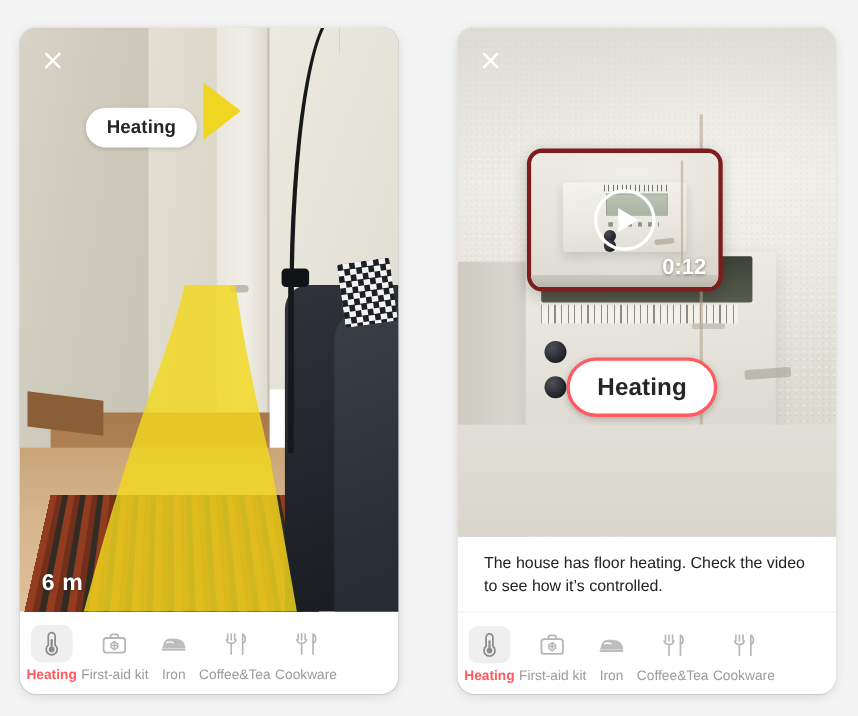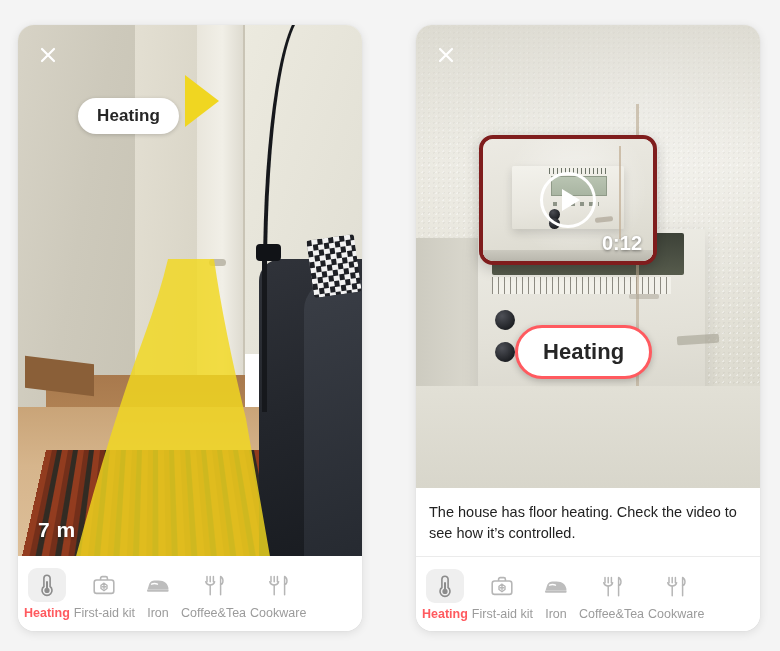--- a/index.html
+++ b/index.html
@@ -329,21 +329,21 @@
     right: 11px; bottom: 6px;
     color: #ffffff;
     font-size: 20px;
     font-weight: bold;
     text-shadow: 0 1px 3px rgba(0,0,0,.45);
   }
 
   
   .description {
     background: #ffffff;
-    padding: 14px 16px 12px 13px;
+    padding: 14px 16px 12px 24px;
     font-size: 14.5px;
     line-height: 1.45;
     color: #222222;
     border-bottom: 1px solid #ebebeb;
     flex: 0 0 auto;
   }
 
   
   .tabbar {
     background: #ffffff;
@@ -415,21 +415,21 @@
       <div class="ar-arrow"></div>
 
       <div class="close-btn">
         <svg width="28" height="28" viewBox="0 0 28 28">
           <path d="M8 8 L20 20 M20 8 L8 20" stroke="#ffffff" stroke-width="2.2" stroke-linecap="round" fill="none"></path>
         </svg>
       </div>
 
       <div class="pill pill-left">Heating</div>
 
-      <div class="distance-label">7 m</div>
+      <div class="distance-label">6 m</div>
     </div>
 
     <div class="tabbar">
       <div class="tab active">
         <div class="tab-icon-wrap">
           <svg class="tab-icon" width="20" height="24" viewBox="0 0 20 24">
             <path d="M10 2.2 a3.1 3.1 0 0 1 3.1 3.1 v8.2 a5 5 0 1 1 -6.2 0 V5.3 A3.1 3.1 0 0 1 10 2.2 Z" fill="none" stroke="#8c8c8c" stroke-width="1.6"></path>
             <circle cx="10" cy="17.4" r="2.6" fill="#8c8c8c"></circle>
             <rect x="9" y="8" width="2" height="8" rx="1" fill="#8c8c8c"></rect>
           </svg>

